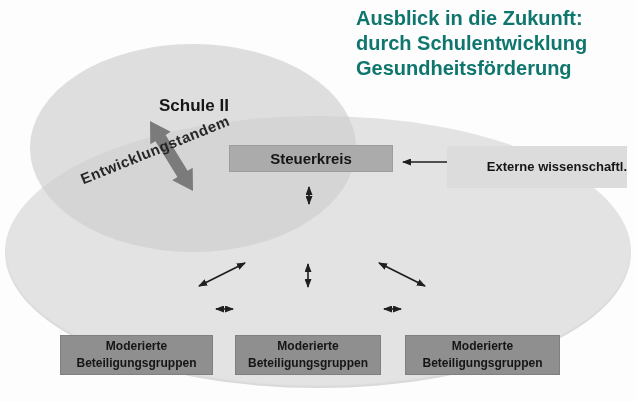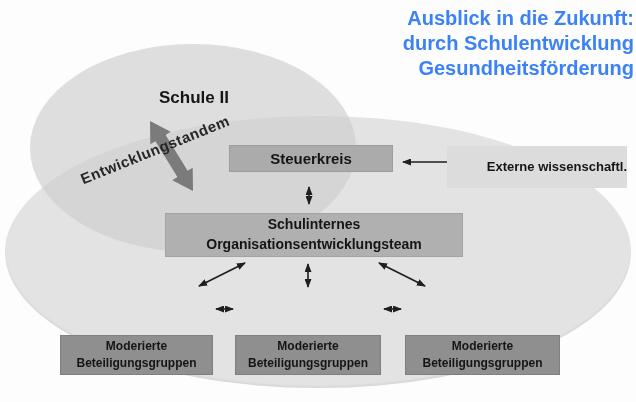--- a/index.html
+++ b/index.html
@@ -11,24 +11,24 @@
   }
   .ellipse{position:absolute;border-radius:50%;}
   .school2{left:30px;top:44px;width:326px;height:208px;background:var(--ellipse-school2);box-shadow:0 0 1px rgba(0,0,0,0.05);}
   .school1{left:5px;top:116px;width:626px;height:272px;background:var(--ellipse-school1);box-shadow:inset 0 -2px 2px rgba(0,0,0,0.05);}
   .arrows{position:absolute;left:0;top:0;width:636px;height:402px;}
   .thin{stroke:var(--arrow-thin,#1f1f1f);stroke-width:1.6;fill:none;}
   .head{fill:var(--arrow-thin,#1f1f1f);}
   .tandem-poly{fill:var(--arrow-thick,#7b7b7b);}
   .title{
     position:absolute;left:356px;top:6px;width:278px;
-    font-size:20px;font-weight:bold;line-height:1.25;color:#3b82f6;text-align:right;
+    font-size:20px;font-weight:bold;line-height:1.25;color:#0f766e;
   }
   .zone-label{position:absolute;font-size:17px;font-weight:bold;text-align:center;color:#161616;}
-  .lbl-school2{left:114px;top:88px;width:160px;}
+  .lbl-school2{left:114px;top:96px;width:160px;}
   .lbl-school1{left:240px;top:346px;width:160px;}
   .tandem-label{
     position:absolute;left:69px;top:141px;width:172px;text-align:center;
     font-size:15px;font-weight:bold;color:#262626;
     transform:rotate(-22deg);transform-origin:center center;
     letter-spacing:0.5px;white-space:nowrap;
   }
   .box{
     position:absolute;display:flex;flex-direction:column;align-items:center;justify-content:center;
     font-weight:bold;text-align:center;color:#151515;
@@ -81,24 +81,20 @@
 
   <div class="zone-label lbl-school2">Schule II</div>
   <div class="zone-label lbl-school1">Zukunft I</div>
 
   <div class="tandem-label">Entwicklungstandem</div>
 
   <div class="box box-steuerkreis">
     <span>Steuerkreis</span>
   </div>
 
-  <div class="box box-team">
-    <span>Schulinternes</span>
-    <span>Organisationsentwicklungsteam</span>
-  </div>
 
   <div class="box box-external">
     <span>Externe wissenschaftl.</span>
   </div>
 
   <div class="box box-group g1">
     <span>Moderierte</span>
     <span>Beteiligungsgruppen</span>
   </div>
   <div class="box box-group g2">

